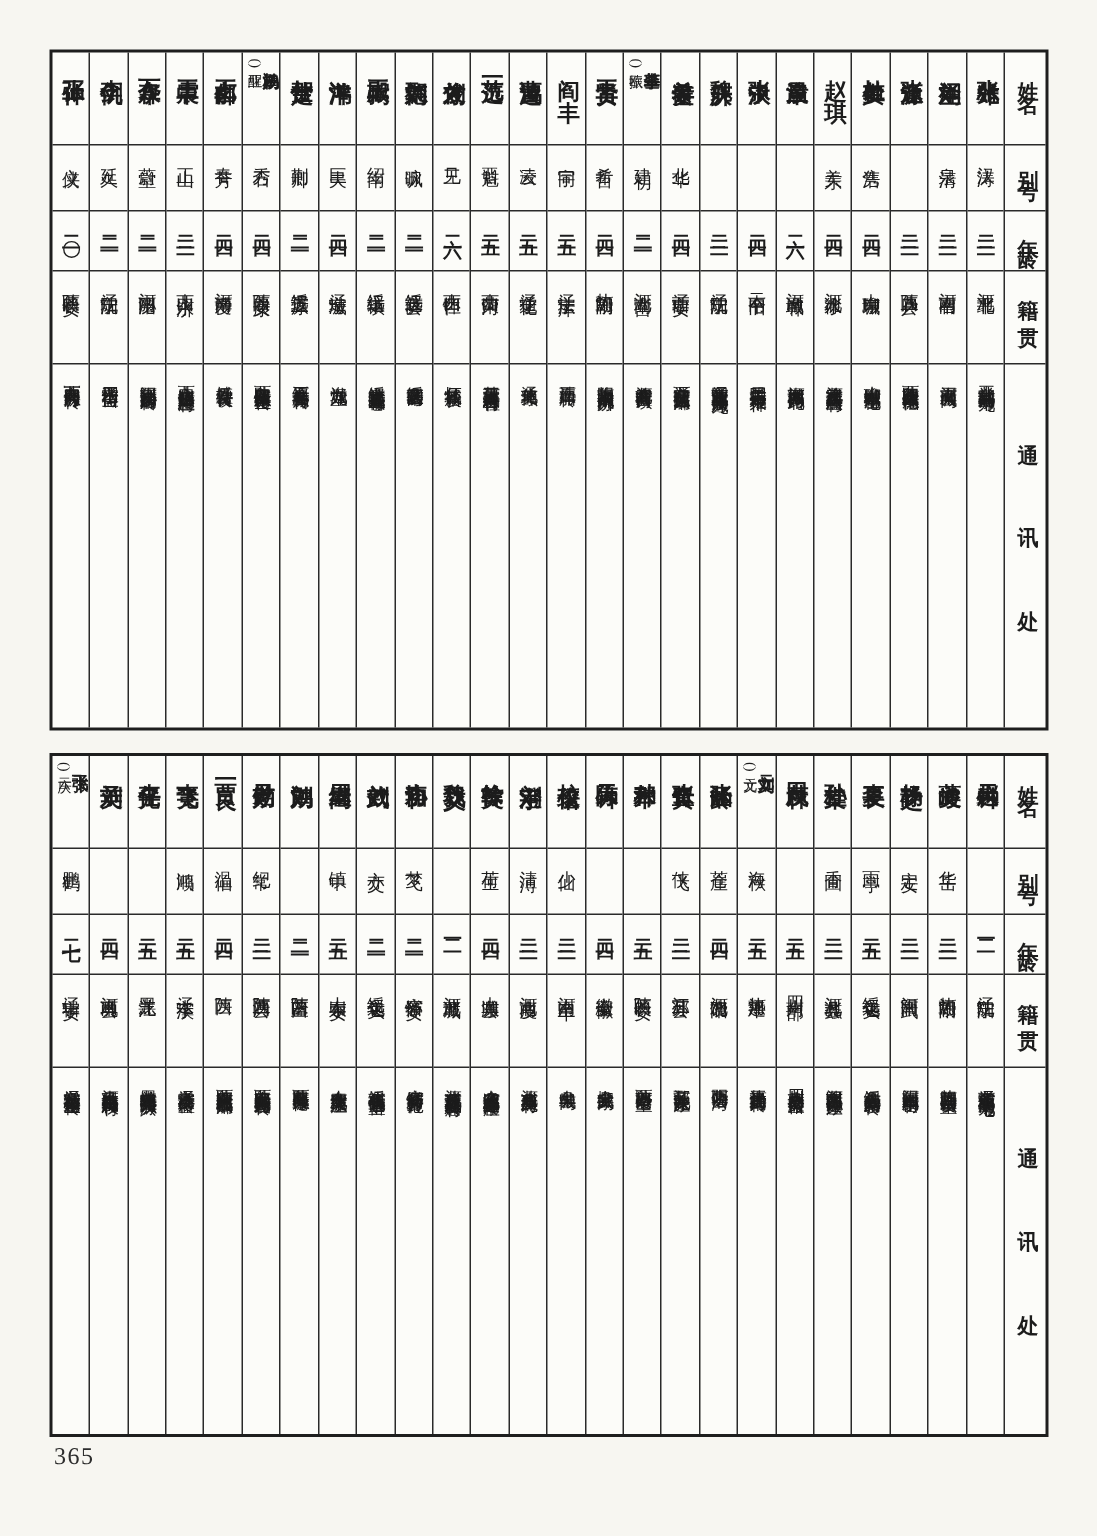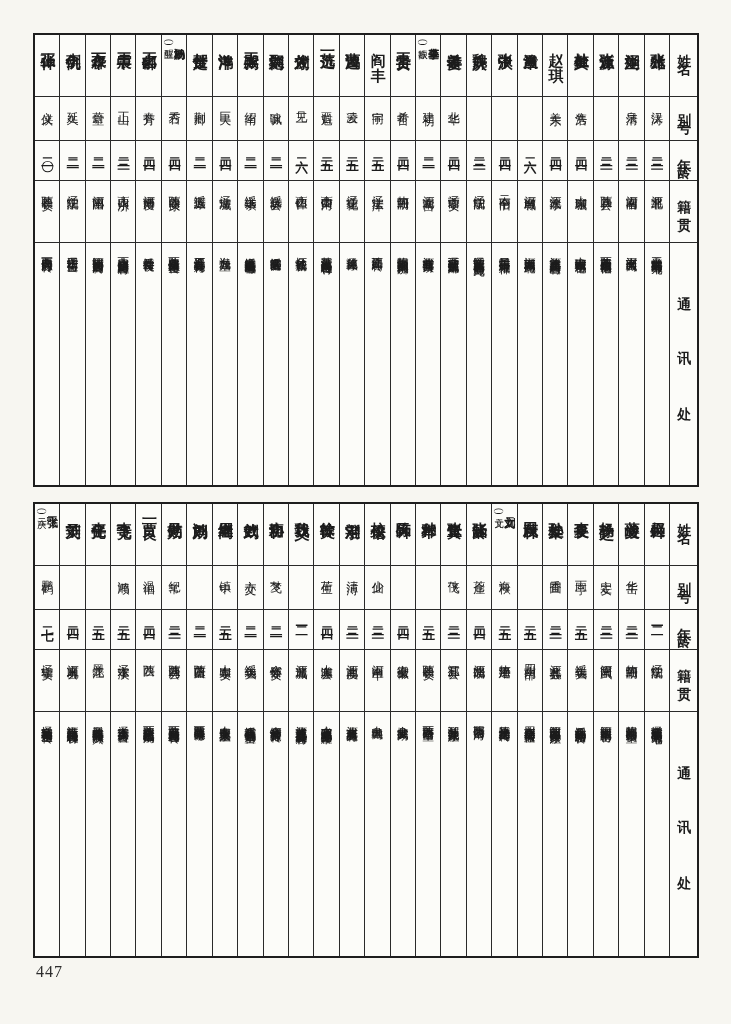--- a/index.html
+++ b/index.html
@@ -947,13 +947,13 @@
     </div>
     <div class="cell c-origin">
       <div class="vtext or">辽宁辑安</div>
     </div>
     <div class="cell c-addr">
       <div class="vtext ad">辽宁辑安县黄柏甸子金生厚转</div>
     </div>
   </div>
   </div>
 
-<div id="page-number">447</div>
+<div id="page-number">365</div>
 
 </body></html>

